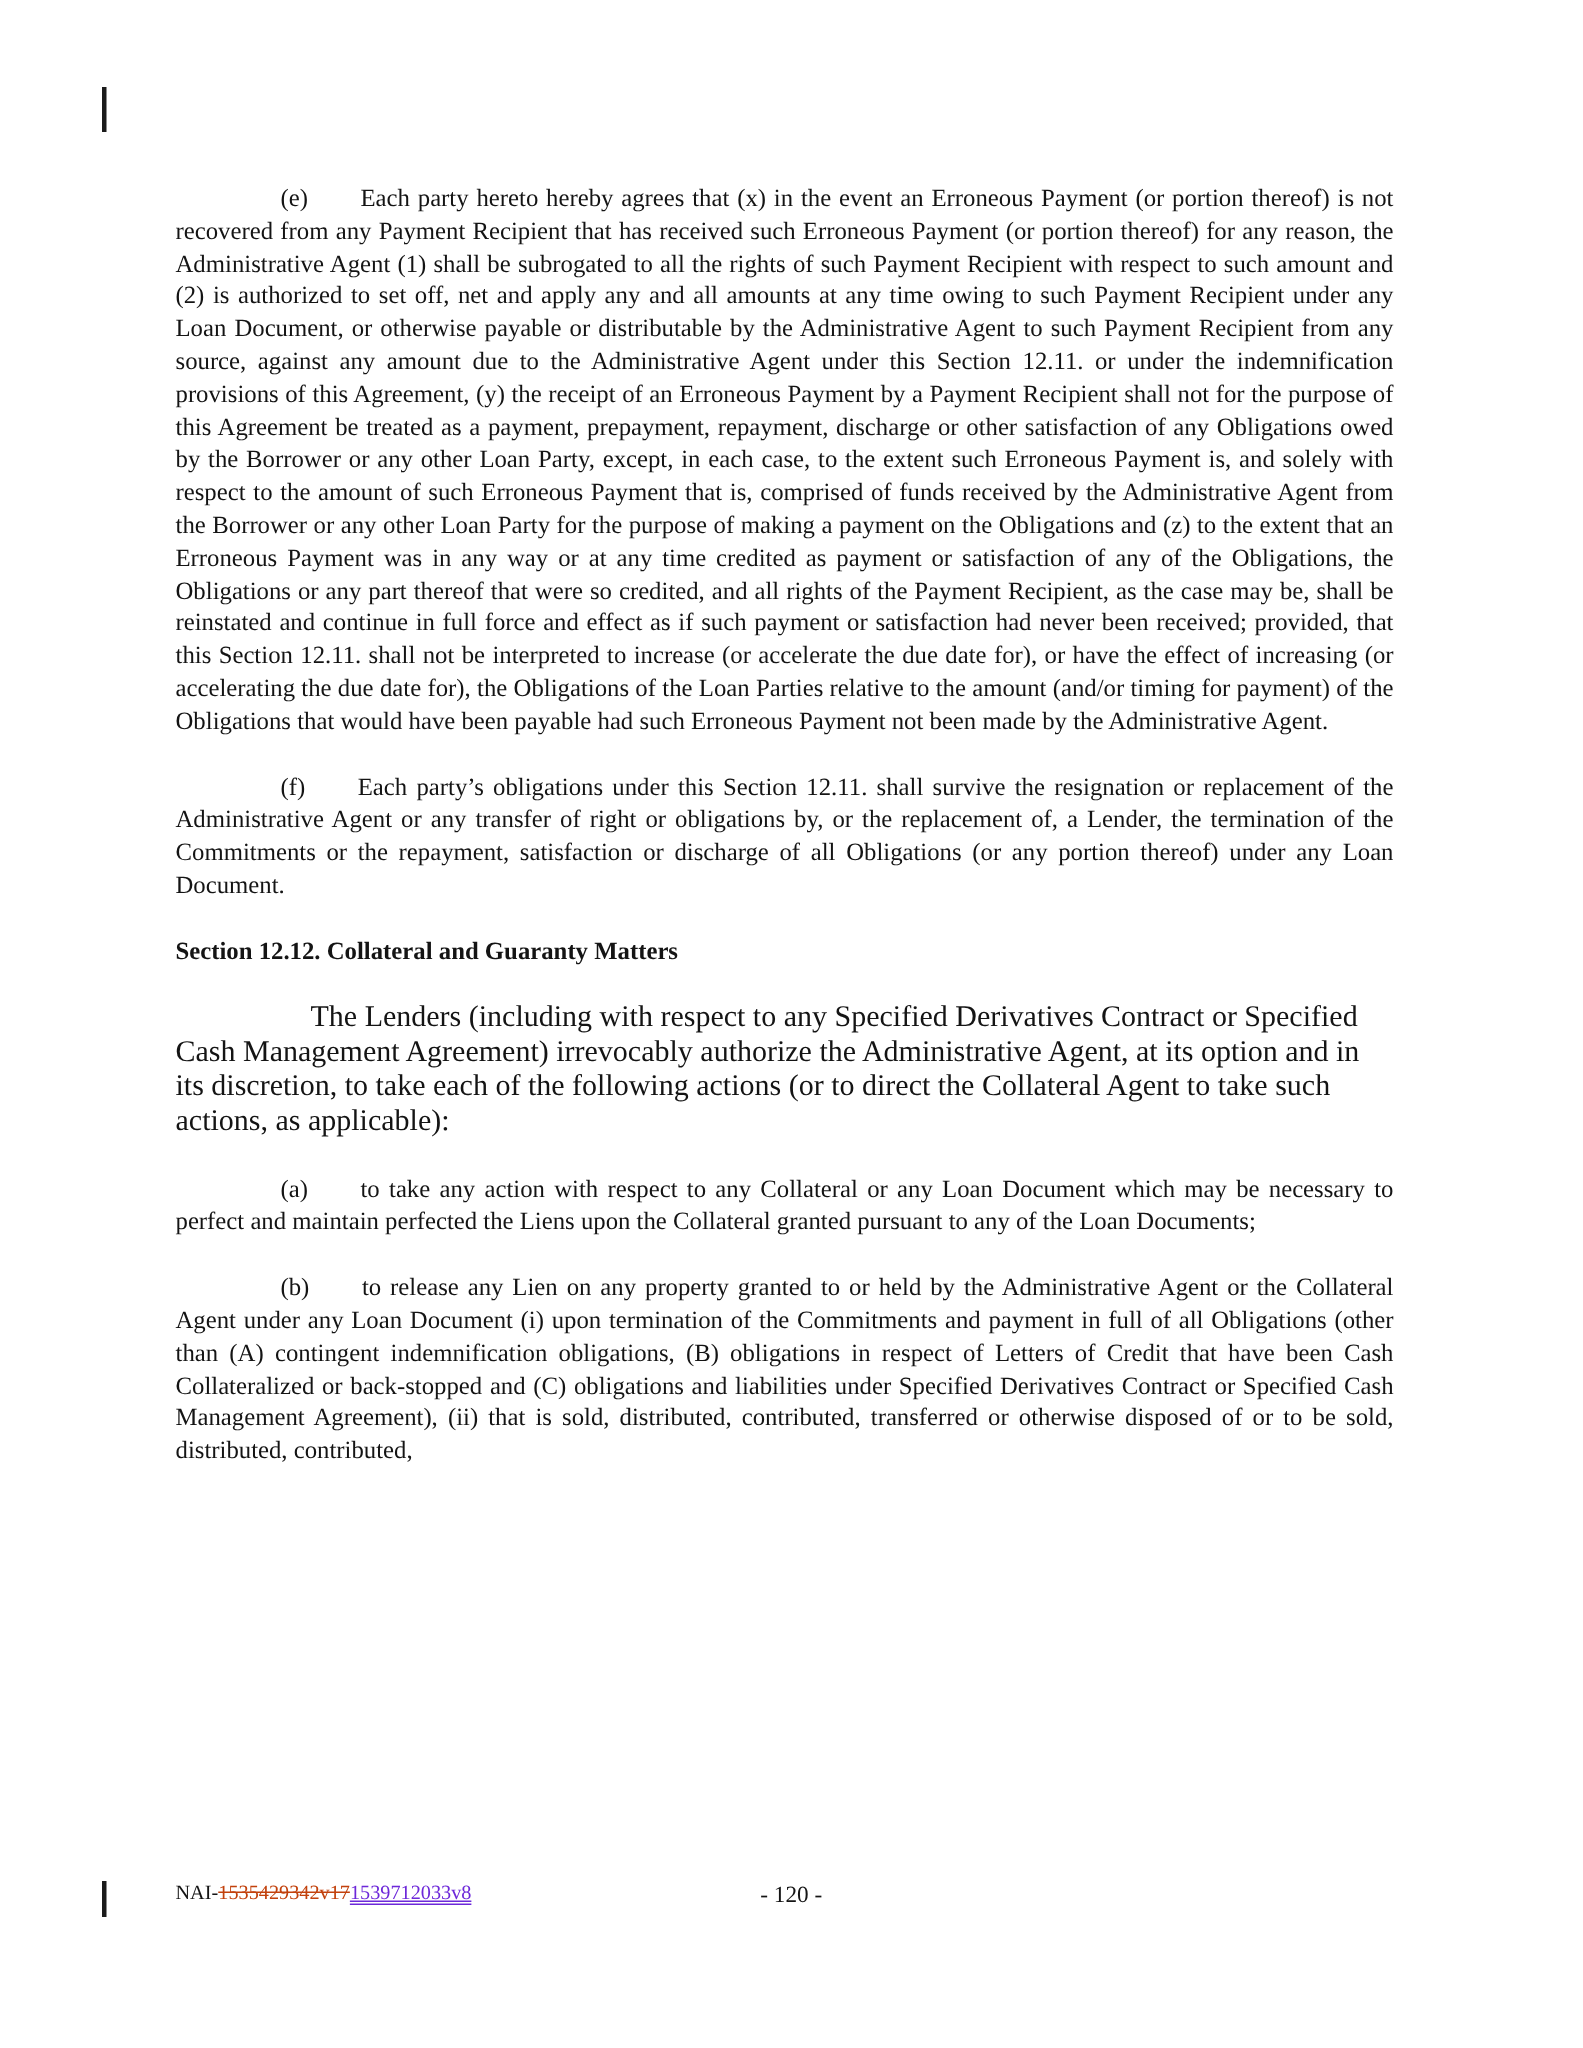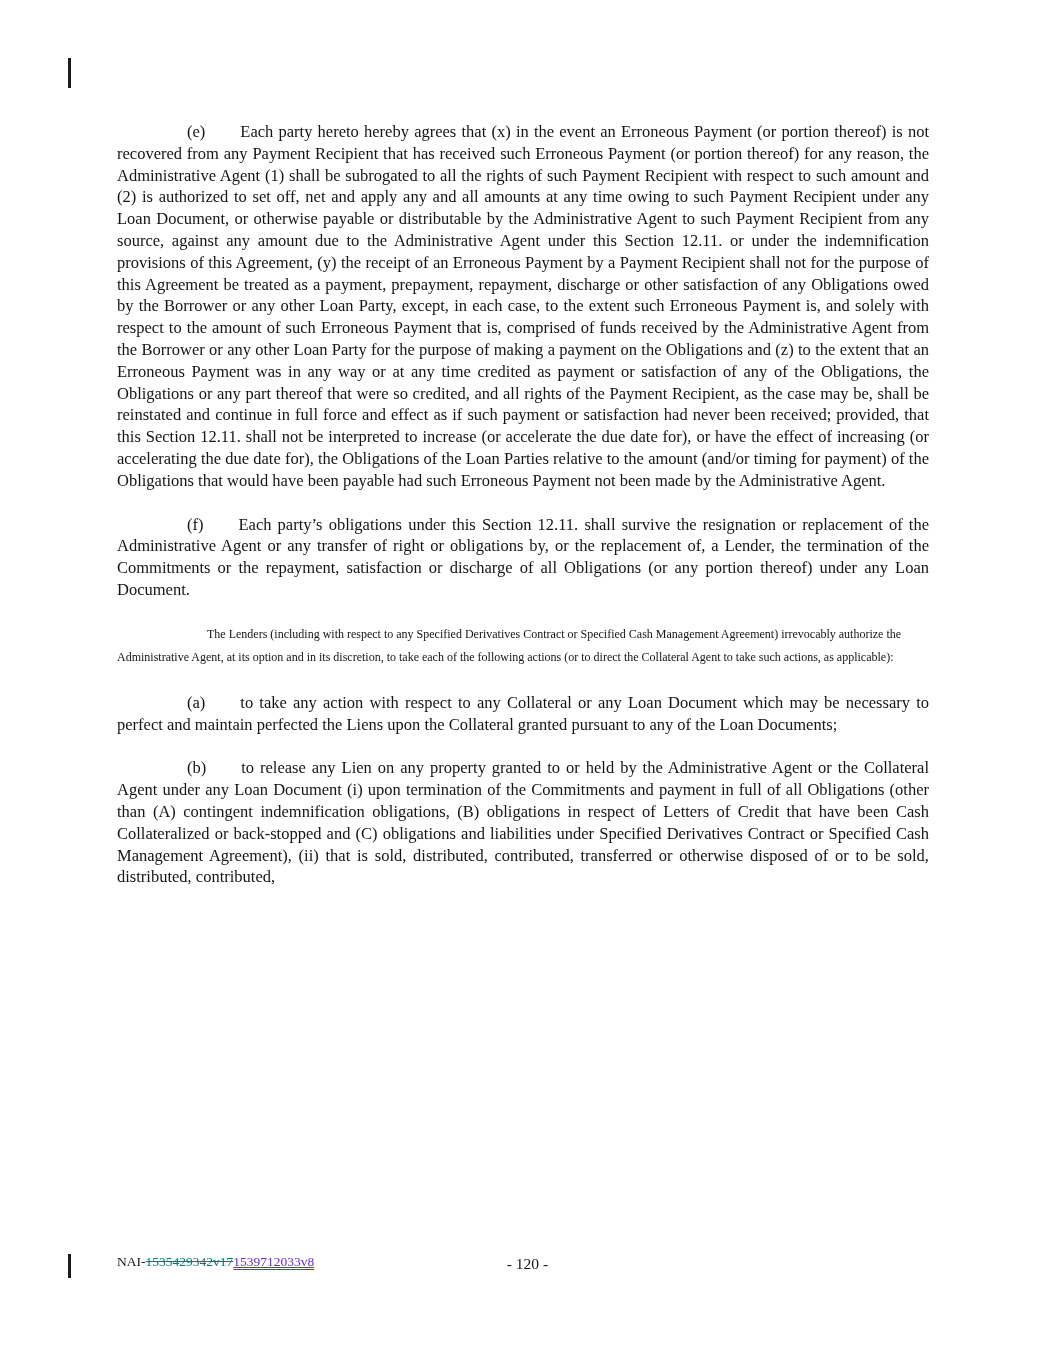--- a/index.html
+++ b/index.html
@@ -38,36 +38,36 @@
   .ptext-gap { padding-left: 35px; }
 
   h2.heading {
     margin: 0 0 22px 0;
     font-size: 16.5px;
     font-weight: bold;
     line-height: 21.8px;
   }
   p.lead {
     margin: 0 0 23px 0;
-    font-size: 12px;
+    font-size: 20px;
     line-height: 23px;
     text-align: left;
     text-indent: 90px;
   }
 
   .footer-left {
     position: absolute;
     left: 117px;
     top: 1253px;
     font-size: 13.5px;
     line-height: 17px;
     white-space: nowrap;
   }
   .footer-left .deleted {
-    color: #0f766e;
+    color: #c2410c;
     text-decoration: line-through;
     margin-top: 24px;
   }
   .footer-left .inserted {
     color: #6d28d9;
     text-decoration: underline double;
   }
   .page-number {
     position: absolute;
     left: 0;
@@ -85,20 +85,21 @@
   <div class="change-bar top"></div>
 
   <main class="content">
 
 
     <p class="body"><span class="plabel">(e)</span><span class="ptext-gap">Each party hereto hereby agrees that (x) in the event an Erroneous Payment (or portion thereof) is not recovered from any Payment Recipient that has received such Erroneous Payment (or portion thereof) for any reason, the Administrative Agent (1) shall be subrogated to all the rights of such Payment Recipient with respect to such amount and (2) is authorized to set off, net and apply any and all amounts at any time owing to such Payment Recipient under any Loan Document, or otherwise payable or distributable by the Administrative Agent to such Payment Recipient from any source, against any amount due to the Administrative Agent under this Section 12.11. or under the indemnification provisions of this Agreement, (y) the receipt of an Erroneous Payment by a Payment Recipient shall not for the purpose of this Agreement be treated as a payment, prepayment, repayment, discharge or other satisfaction of any Obligations owed by the Borrower or any other Loan Party, except, in each case, to the extent such Erroneous Payment is, and solely with respect to the amount of such Erroneous Payment that is, comprised of funds received by the Administrative Agent from the Borrower or any other Loan Party for the purpose of making a payment on the Obligations and (z) to the extent that an Erroneous Payment was in any way or at any time credited as payment or satisfaction of any of the Obligations, the Obligations or any part thereof that were so credited, and all rights of the Payment Recipient, as the case may be, shall be reinstated and continue in full force and effect as if such payment or satisfaction had never been received; provided, that this Section 12.11. shall not be interpreted to increase (or accelerate the due date for), or have the effect of increasing (or accelerating the due date for), the Obligations of the Loan Parties relative to the amount (and/or timing for payment) of the Obligations that would have been payable had such Erroneous Payment not been made by the Administrative Agent.</span></p>
 
     <p class="body"><span class="plabel">(f)</span><span class="ptext-gap">Each party’s obligations under this Section 12.11. shall survive the resignation or replacement of the Administrative Agent or any transfer of right or obligations by, or the replacement of, a Lender, the termination of the Commitments or the repayment, satisfaction or discharge of all Obligations (or any portion thereof) under any Loan Document.</span></p>
 
 
+    <h2 class="heading">Section 12.12. Collateral and Guaranty Matters</h2>
 
     <p class="lead">The Lenders (including with respect to any Specified Derivatives Contract or Specified Cash Management Agreement) irrevocably authorize the Administrative Agent, at its option and in its discretion, to take each of the following actions (or to direct the Collateral Agent to take such actions, as applicable):</p>
 
     <p class="body"><span class="plabel">(a)</span><span class="ptext-gap">to take any action with respect to any Collateral or any Loan Document which may be necessary to perfect and maintain perfected the Liens upon the Collateral granted pursuant to any of the Loan Documents;</span></p>
 
     <p class="body"><span class="plabel">(b)</span><span class="ptext-gap">to release any Lien on any property granted to or held by the Administrative Agent or the Collateral Agent under any Loan Document (i) upon termination of the Commitments and payment in full of all Obligations (other than (A) contingent indemnification obligations, (B) obligations in respect of Letters of Credit that have been Cash Collateralized or back-stopped and (C) obligations and liabilities under Specified Derivatives Contract or Specified Cash Management Agreement), (ii) that is sold, distributed, contributed, transferred or otherwise disposed of or to be sold, distributed, contributed,</span></p>
 
   </main>
 
   <div class="footer-left"><span class="prefix">NAI-</span><span class="deleted">1535429342v17</span><span class="inserted">1539712033v8</span></div>

